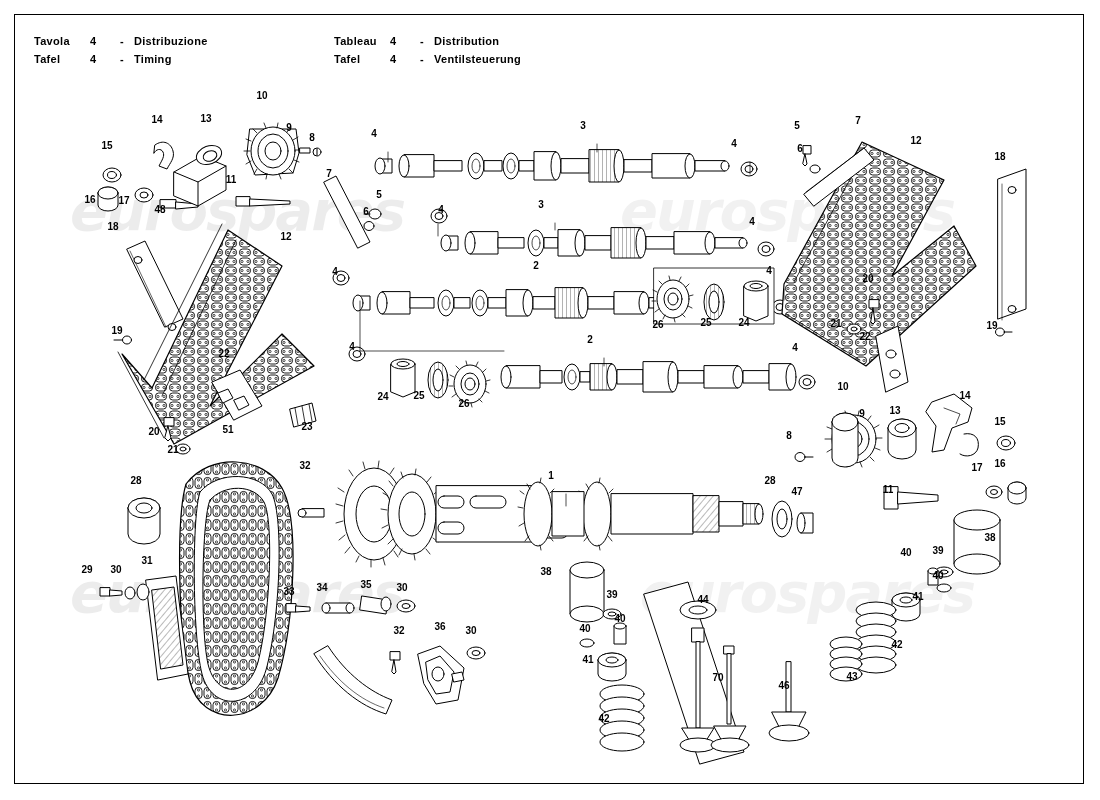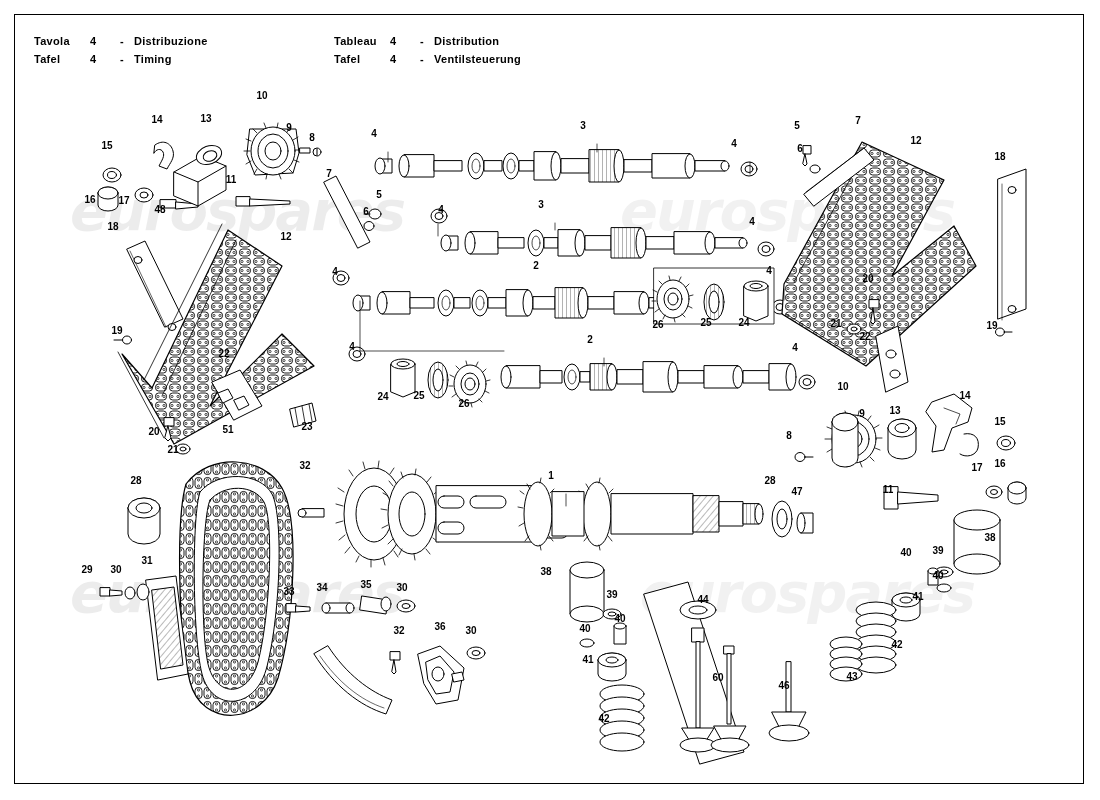--- a/index.html
+++ b/index.html
@@ -758,17 +758,17 @@
       <div class="cal" style="left: 612px; top: 595px;">39</div>
       <div class="cal" style="left: 585px; top: 629px;">40</div>
       <div class="cal" style="left: 620px; top: 619px;">40</div>
       <div class="cal" style="left: 588px; top: 660px;">41</div>
       <div class="cal" style="left: 703px; top: 600px;">44</div>
       <div class="cal" style="left: 399px; top: 631px;">32</div>
       <div class="cal" style="left: 440px; top: 627px;">36</div>
       <div class="cal" style="left: 471px; top: 631px;">30</div>
       <div class="cal" style="left: 852px; top: 677px;">43</div>
       <div class="cal" style="left: 784px; top: 686px;">46</div>
-      <div class="cal" style="left: 718px; top: 678px;">60</div>
+      <div class="cal" style="left: 718px; top: 678px;">70</div>
       <div class="cal" style="left: 604px; top: 719px;">42</div>
     </div>
 
 </div>
 
 </body></html>

